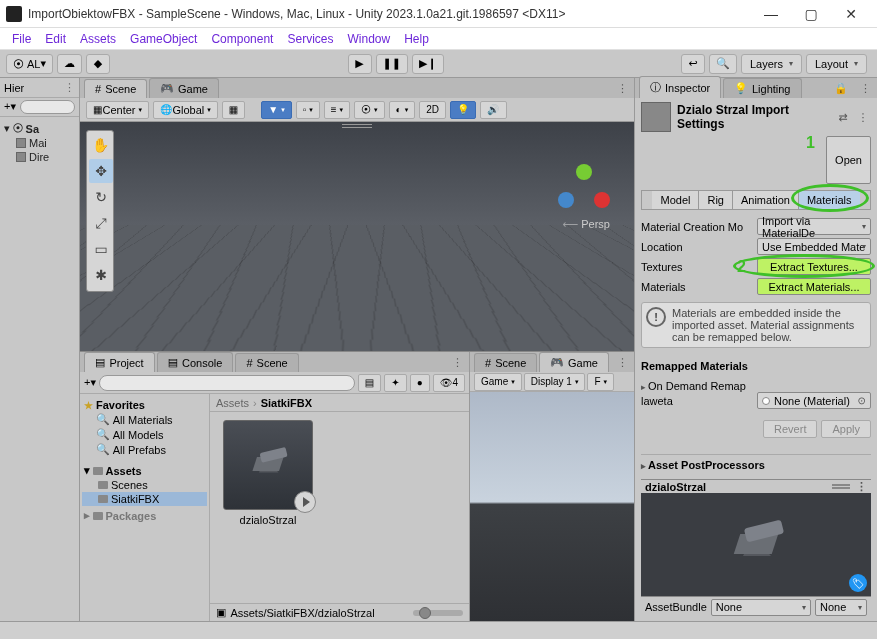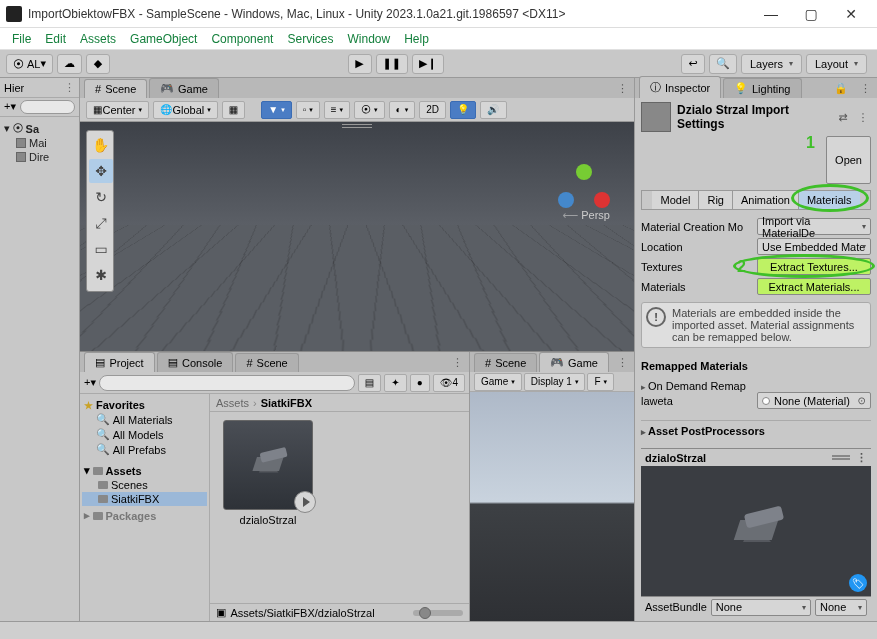--- a/index.html
+++ b/index.html
@@ -4,21 +4,21 @@
 <style>
 * { box-sizing: border-box; margin: 0; padding: 0; font-family: "Segoe UI", Arial, sans-serif; font-size: 11px; }
 body { background: #fff; width: 877px; height: 639px; overflow: hidden; position: relative; }
 
 .titlebar { height: 28px; display: flex; align-items: center; padding: 0 6px; border-bottom: 1px solid #ddd; }
 .titlebar .logo { width: 16px; height: 16px; background: #222; margin-right: 6px; border-radius: 2px; }
 .titlebar .title { flex: 1; color: #333; font-size: 12px; }
 .titlebar .winbtn { width: 40px; height: 24px; display: flex; align-items: center; justify-content: center; color: #333; font-size: 14px; }
 
 .menubar { height: 22px; display: flex; align-items: center; padding: 0 6px; background: #fff; border-bottom: 1px solid #e0e0e0; gap: 2px; }
-.menubar span { padding: 2px 6px; color: #15803d; font-size: 12px; }
+.menubar span { padding: 2px 6px; color: #6d28d9; font-size: 12px; }
 
 .toolbar { height: 28px; display: flex; align-items: center; padding: 0 6px; background: #c8c8c8; border-bottom: 1px solid #999; }
 .tb-btn { height: 20px; min-width: 24px; padding: 0 6px; background: #d6d6d6; border: 1px solid #aaa; border-radius: 3px; margin-right: 4px; display: flex; align-items: center; justify-content: center; font-size: 11px; }
 .tb-sep { flex: 1; }
 .tb-drop { height: 20px; padding: 0 8px; background: #d6d6d6; border: 1px solid #aaa; border-radius: 3px; margin-right: 4px; display: flex; align-items: center; }
 .tb-drop::after { content: "▾"; margin-left: 6px; font-size: 8px; color: #555; }
 
 .workspace { display: flex; height: calc(639px - 28px - 22px - 28px - 18px); }
 
 .left-col { width: 96px; background: #c8c8c8; border-right: 1px solid #999; display: flex; flex-direction: column; }
@@ -44,21 +44,21 @@
                     repeating-linear-gradient(-80deg, rgba(0,0,0,.15) 0 1px, transparent 1px 36px);
   transform: perspective(200px) rotateX(55deg); transform-origin: top; }
 .tool-palette { position: absolute; top: 8px; left: 6px; width: 28px; background: #d6d6d6; border: 1px solid #888; border-radius: 3px; padding: 2px; }
 .tp-btn { width: 24px; height: 24px; display: flex; align-items: center; justify-content: center; border-radius: 2px; font-size: 14px; margin-bottom: 2px; color: #444; }
 .tp-btn.active { background: #b0cde8; }
 .gizmo { position: absolute; top: 40px; right: 20px; width: 60px; height: 60px; }
 .gizmo .axis { position: absolute; width: 16px; height: 16px; border-radius: 50%; }
 .gizmo .cx { background: #d33; left: 40px; top: 30px; }
 .gizmo .cy { background: #7c3; left: 22px; top: 2px; }
 .gizmo .cz { background: #48c; left: 4px; top: 30px; }
-.persp { position: absolute; top: 87px; right: 24px; color: #ccc; font-size: 11px; }
+.persp { position: absolute; top: 96px; right: 24px; color: #ccc; font-size: 11px; }
 .drag-handle { position: absolute; top: 2px; left: 50%; transform: translateX(-50%); width: 30px; height: 4px; border-top: 1px solid #999; border-bottom: 1px solid #999; }
 
 .bottom-split { display: flex; height: 270px; border-top: 1px solid #888; }
 .proj-pane { width: 390px; background: #c8c8c8; border-right: 1px solid #999; display: flex; flex-direction: column; }
 .proj-tabs { display: flex; height: 20px; background: #b8b8b8; align-items: flex-end; padding-left: 4px; }
 .proj-toolbar { display: flex; height: 22px; align-items: center; padding: 0 4px; border-bottom: 1px solid #aaa; gap: 3px; }
 .proj-search { flex: 1; height: 16px; border: 1px solid #999; border-radius: 8px; background: #e8e8e8; }
 .proj-body { flex: 1; display: flex; }
 .proj-tree { width: 130px; border-right: 1px solid #aaa; padding: 4px 2px; font-size: 11px; }
 .tree-item { padding: 1px 2px; display: flex; align-items: center; gap: 3px; }
@@ -384,20 +384,24 @@
       <div class="prop-row">
         <div class="prop-label">laweta</div>
         <div class="prop-ctrl">
             <div class="objfield">
               <span class="dot"></span>
               <span>None (Material)</span>
             </div>
           </div>
       </div>
 
+      <div class="apply-row">
+        <div class="btn-disabled">Revert</div>
+        <div class="btn-disabled">Apply</div>
+      </div>
 
       <div class="section-h fold" style="border-top:1px solid #aaa;padding-top:4px">Asset PostProcessors</div>
 
       <div style="flex:1"></div>
 
       <div class="preview-hdr">
         <span>dzialoStrzal</span>
         <div class="spacer"></div>
         <div class="lines"></div>
         <span style="margin-left:6px;color:#555">⋮</span>

